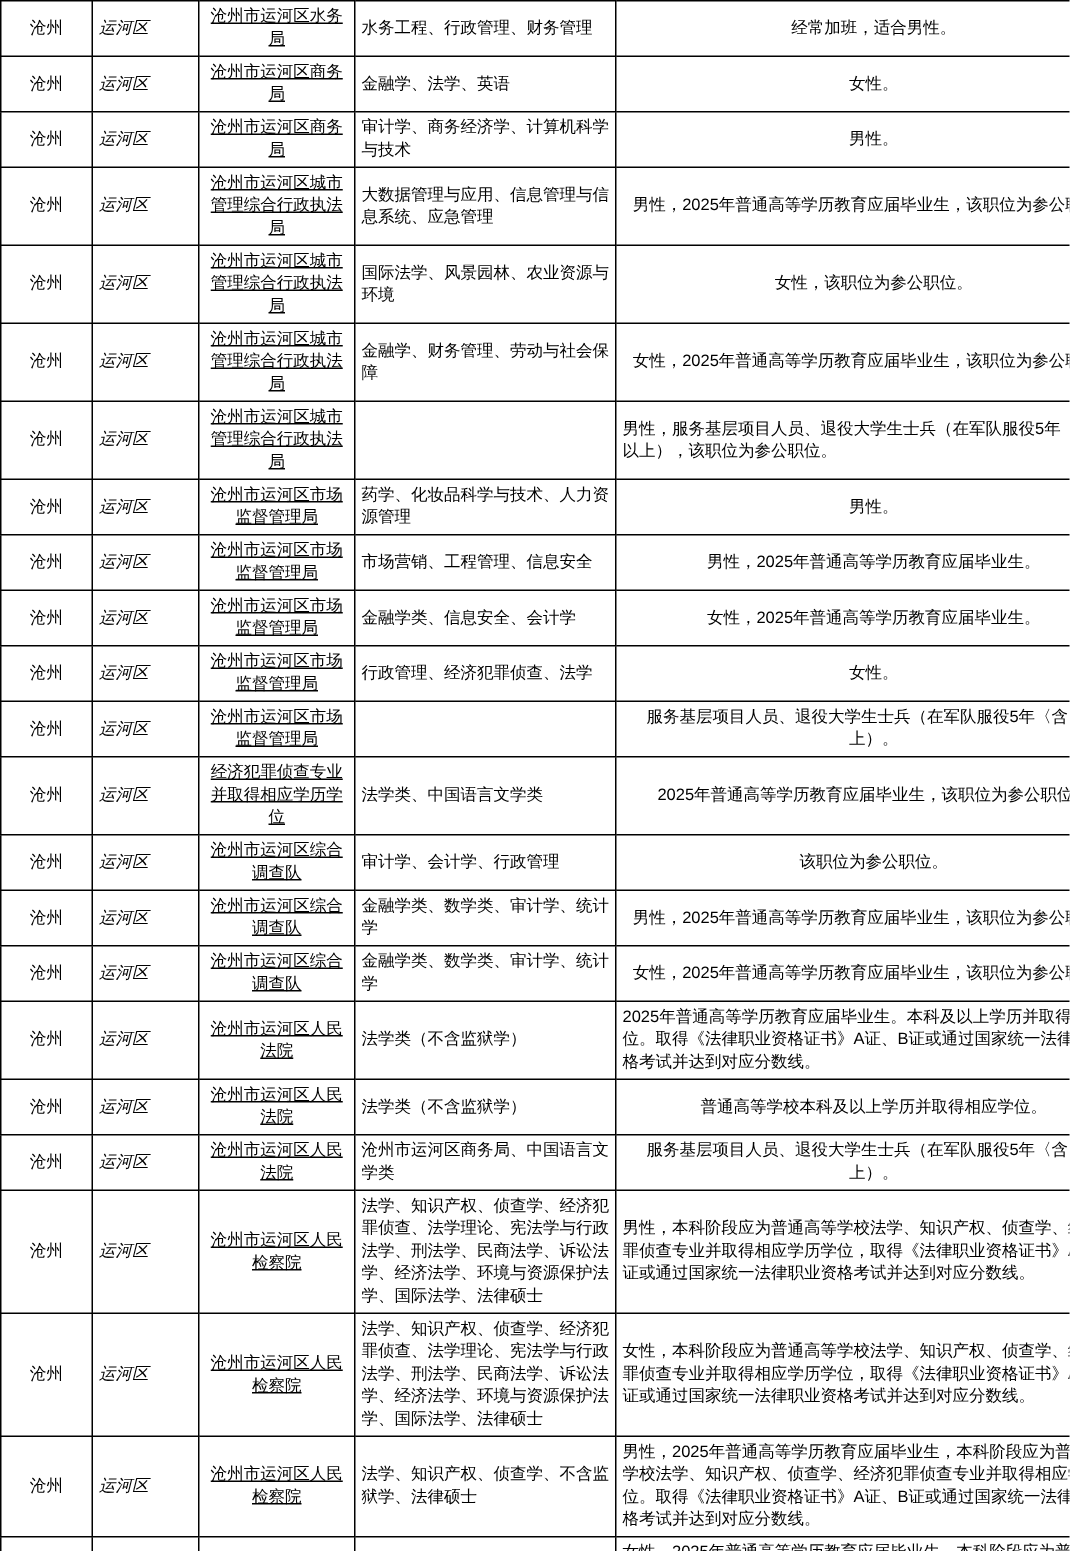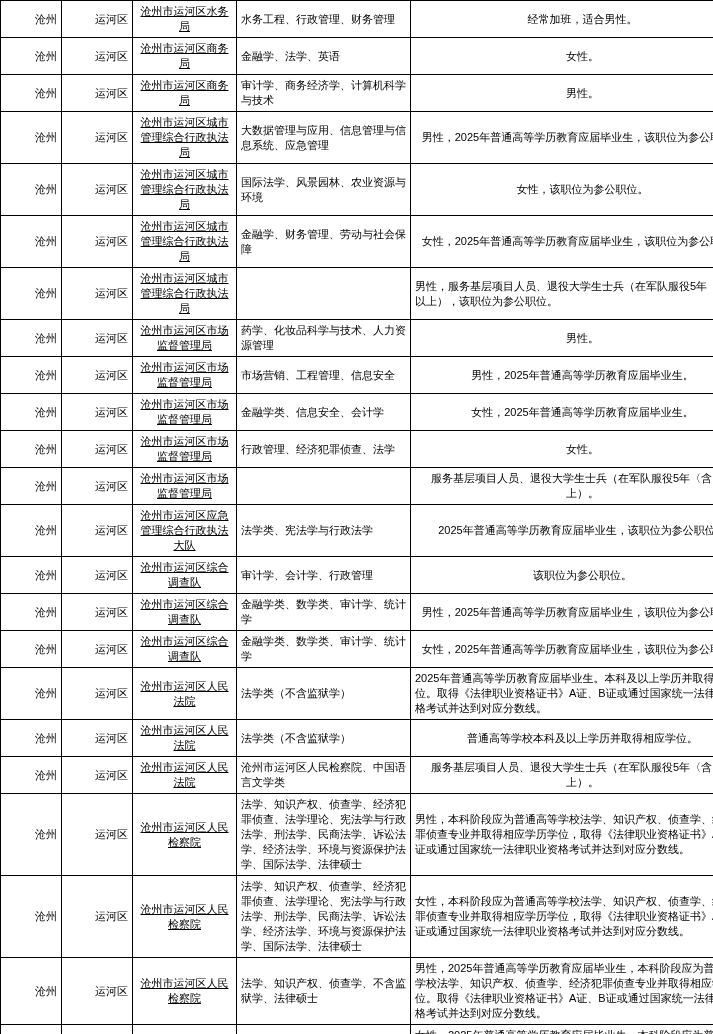--- a/index.html
+++ b/index.html
@@ -20,25 +20,26 @@
     border: 1px solid #000000;
     font-size: 11px;
     line-height: 15px;
     color: #000000;
     padding: 3px 4px;
     vertical-align: middle;
     word-break: break-all;
   }
   td.c-city {
     width: 52px;
-    text-align: right;
+    text-align: center;
   }
   td.c-district {
     width: 62px;
-    text-align: right;
+    text-align: left;
+    font-style: italic;
   }
   td.c-unit {
     width: 95px;
     text-align: center;
     text-decoration: underline;
   }
   td.c-major {
     width: 165px;
     text-align: left;
   }
@@ -135,22 +136,22 @@
       <tr>
         <td class="c-city">沧州</td>
         <td class="c-district">运河区</td>
         <td class="c-unit">沧州市运河区市场监督管理局</td>
         <td class="c-major"></td>
         <td class="c-note">服务基层项目人员、退役大学生士兵（在军队服役5年〈含〉以上）。</td>
       </tr>
       <tr>
         <td class="c-city">沧州</td>
         <td class="c-district">运河区</td>
-        <td class="c-unit">沧州市运河区应急管理综合行政执法大队</td>
-        <td class="c-major">法学类、宪法学与行政法学</td>
+        <td class="c-unit">经济犯罪侦查专业并取得相应学历学位</td>
+        <td class="c-major">法学类、中国语言文学类</td>
         <td class="c-note">2025年普通高等学历教育应届毕业生，该职位为参公职位。</td>
       </tr>
       <tr>
         <td class="c-city">沧州</td>
         <td class="c-district">运河区</td>
         <td class="c-unit">沧州市运河区综合调查队</td>
         <td class="c-major">审计学、会计学、行政管理</td>
         <td class="c-note">该职位为参公职位。</td>
       </tr>
       <tr>
@@ -178,21 +179,21 @@
         <td class="c-city">沧州</td>
         <td class="c-district">运河区</td>
         <td class="c-unit">沧州市运河区人民法院</td>
         <td class="c-major">法学类（不含监狱学）</td>
         <td class="c-note">普通高等学校本科及以上学历并取得相应学位。</td>
       </tr>
       <tr>
         <td class="c-city">沧州</td>
         <td class="c-district">运河区</td>
         <td class="c-unit">沧州市运河区人民法院</td>
-        <td class="c-major">沧州市运河区人民检察院、中国语言文学类</td>
+        <td class="c-major">沧州市运河区商务局、中国语言文学类</td>
         <td class="c-note">服务基层项目人员、退役大学生士兵（在军队服役5年〈含〉以上）。</td>
       </tr>
       <tr>
         <td class="c-city">沧州</td>
         <td class="c-district">运河区</td>
         <td class="c-unit">沧州市运河区人民检察院</td>
         <td class="c-major">法学、知识产权、侦查学、经济犯罪侦查、法学理论、宪法学与行政法学、刑法学、民商法学、诉讼法学、经济法学、环境与资源保护法学、国际法学、法律硕士</td>
         <td class="c-note left">男性，本科阶段应为普通高等学校法学、知识产权、侦查学、经济犯罪侦查专业并取得相应学历学位，取得《法律职业资格证书》A证、B证或通过国家统一法律职业资格考试并达到对应分数线。</td>
       </tr>
       <tr>

